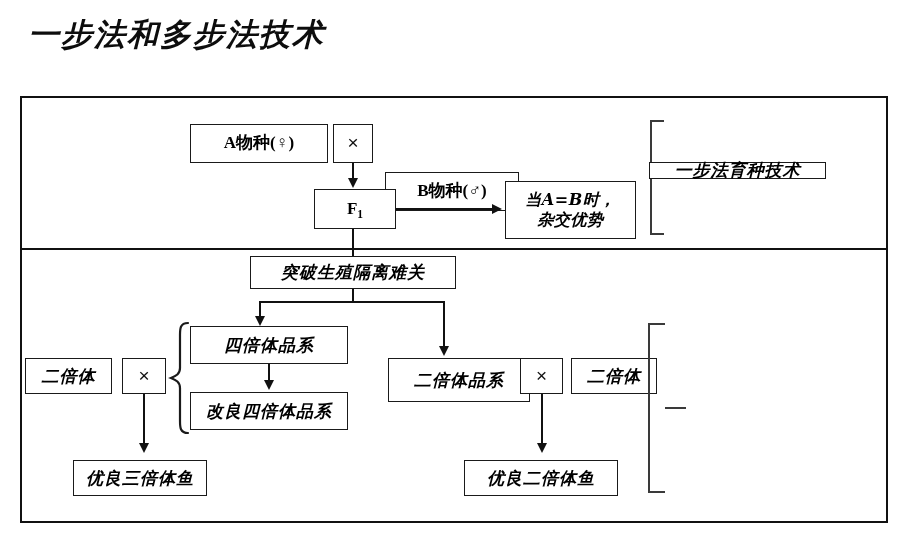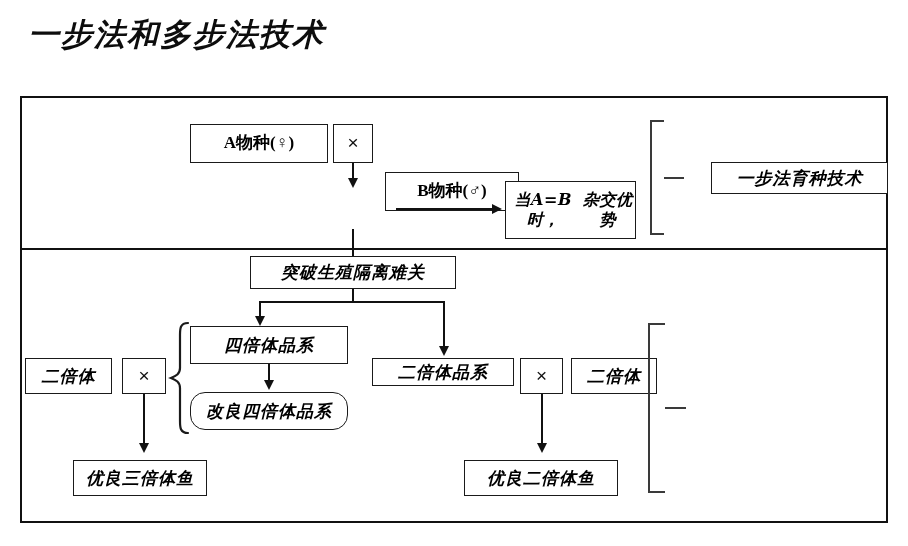--- a/index.html
+++ b/index.html
@@ -134,33 +134,38 @@
     <span>×</span>
   </div>
 
   <div class="box lat" style="left:385px;top:124px;width:134px;height:39px;margin-top:48px;">
     <span>B物种(♂)</span>
   </div>
 
   <div class="vline" style="left:352px;top:163px;height:18px;"></div>
   <div class="arrowdown" style="left:347.5px;top:178px;"></div>
 
+  <div class="box lat" style="left:314px;top:189px;width:82px;height:40px;">
+    <span>
+      <span>F</span><sub>1</sub>
+    </span>
+  </div>
 
   <div class="hline" style="left:396px;top:208px;width:98px;"></div>
   <div class="arrowright" style="left:492px;top:203.5px;"></div>
 
-  <div class="box cn2" style="left:505px;top:181px;width:131px;height:58px;">
+  <div class="box cn2" style="left:505px;top:181px;width:131px;height:58px;flex-direction:column;">
     <span>当A=B时，</span>
     <span>杂交优势</span>
   </div>
 
   <div class="sqbracket" style="left:650px;top:120px;width:14px;height:115px;"></div>
   <div class="brtick" style="left:664px;top:176.5px;width:20px;"></div>
 
-  <div class="box cn" style="left:711px;top:162px;width:177px;height:32px;">
+  <div class="box cn" style="left:649px;top:162px;width:177px;height:17px;">
     <span>一步法育种技术</span>
   </div>
 
   <div class="vline" style="left:352px;top:229px;height:28px;"></div>
 
   <div class="box cn" style="left:250px;top:256px;width:206px;height:33px;">
     <span>突破生殖隔离难关</span>
   </div>
 
   <div class="vline" style="left:352px;top:289px;height:13px;"></div>
@@ -172,21 +177,21 @@
   <div class="vline" style="left:443px;top:301px;height:47px;"></div>
   <div class="arrowdown" style="left:438.5px;top:346px;"></div>
 
   <div class="box cn" style="left:190px;top:326px;width:158px;height:38px;">
     <span>四倍体品系</span>
   </div>
 
   <div class="vline" style="left:268px;top:364px;height:19px;"></div>
   <div class="arrowdown" style="left:263.5px;top:380px;"></div>
 
-  <div class="box cn" style="left:190px;top:392px;width:158px;height:38px;border-radius:15px;">
+  <div class="box cn" style="left:190px;top:392px;width:158px;height:38px;">
     <span>改良四倍体品系</span>
   </div>
 
   <svg class="curly" width="22" height="114" viewBox="0 0 22 114" style="left:168px;top:321px;">
     <path d="M20 2 C12 2 12 8 12 14 L12 47 C12 53 8 55 3 57 C8 59 12 61 12 67 L12 100 C12 106 12 112 20 112" fill="none" stroke="#1a1a1a" stroke-width="2.2" stroke-linecap="round"></path>
   </svg>
 
   <div class="box cn" style="left:25px;top:358px;width:87px;height:36px;">
     <span>二倍体</span>
   </div>
@@ -195,21 +200,21 @@
     <span>×</span>
   </div>
 
   <div class="vline" style="left:143px;top:394px;height:51px;"></div>
   <div class="arrowdown" style="left:138.5px;top:443px;"></div>
 
   <div class="box cn" style="left:73px;top:460px;width:134px;height:36px;">
     <span>优良三倍体鱼</span>
   </div>
 
-  <div class="box cn" style="left:372px;top:358px;width:142px;height:28px;">
+  <div class="box cn" style="left:388px;top:358px;width:142px;height:44px;">
     <span>二倍体品系</span>
   </div>
 
   <div class="box xmark" style="left:520px;top:358px;width:43px;height:36px;">
     <span>×</span>
   </div>
 
   <div class="box cn" style="left:571px;top:358px;width:86px;height:36px;">
     <span>二倍体</span>
   </div>

